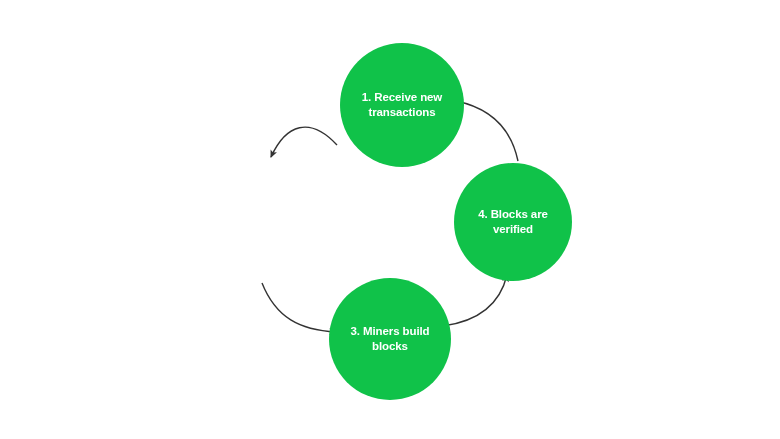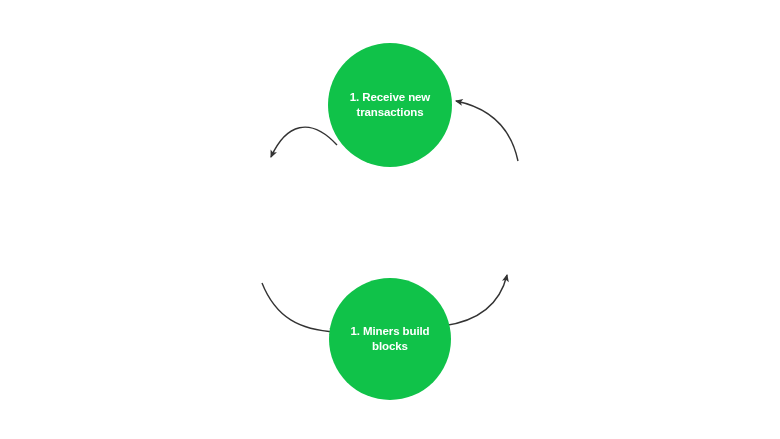--- a/index.html
+++ b/index.html
@@ -40,21 +40,21 @@
     font-family: "Liberation Sans", sans-serif;
     font-weight: bold;
     font-size: 11.5px;
     line-height: 15px;
     text-align: center;
     letter-spacing: -0.1px;
     padding: 0 8px;
     white-space: pre-line;
     user-select: none;
   }
-  #node-1 { left: 328px; top: 43px;  width: 124px; height: 124px; }
+  #node-1 { left: 340px; top: 43px;  width: 124px; height: 124px; }
   #node-2 { left: 211px; top: 161px; width: 122px; height: 122px; }
   #node-3 { left: 329px; top: 278px; width: 122px; height: 122px; }
   #node-4 { left: 454px; top: 163px; width: 118px; height: 118px; }
 </style>
 </head>
 <body>
 
 <div id="diagram-root">
 
   <svg id="flow-svg" viewBox="0 0 780 439">
@@ -73,18 +73,22 @@
     <path d="M 518,161 C 511,128 490,108 456,101" fill="none" stroke="#333333" stroke-width="1.4" marker-end="url(#arrowhead)"></path>
   </svg>
 
   <div id="node-1" class="node-circle">
     <span class="node-label">1. Receive new
 transactions</span>
   </div>
 
 
   <div id="node-3" class="node-circle">
-    <span class="node-label">1. Miners build
+    <span class="node-label">3. Miners build
 blocks</span>
   </div>
 
+  <div id="node-4" class="node-circle">
+    <span class="node-label">4. Blocks are
+verified</span>
+  </div>
 
 </div>
 
 </body></html>

